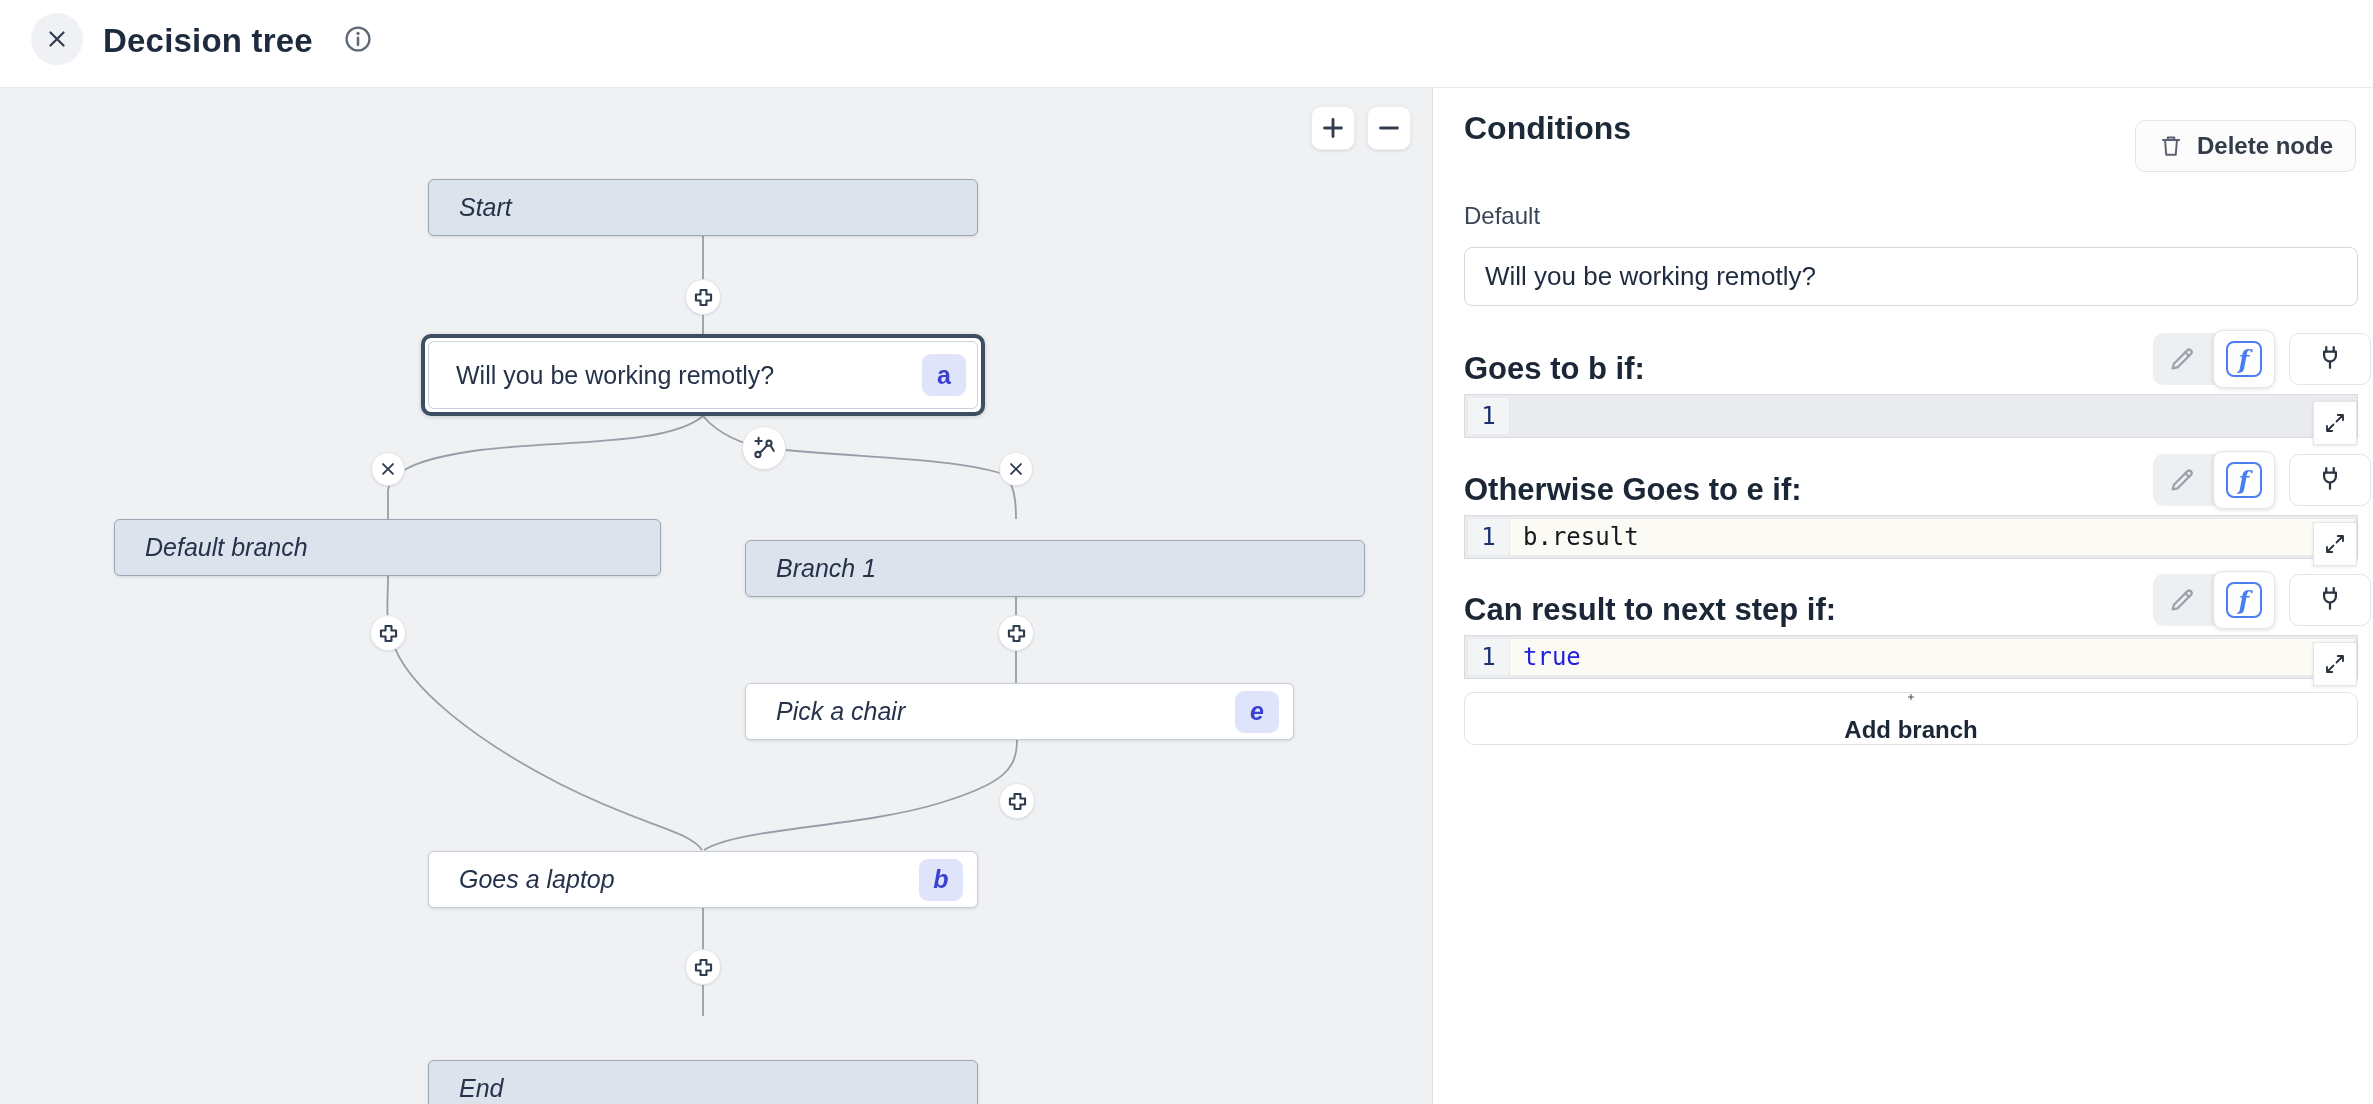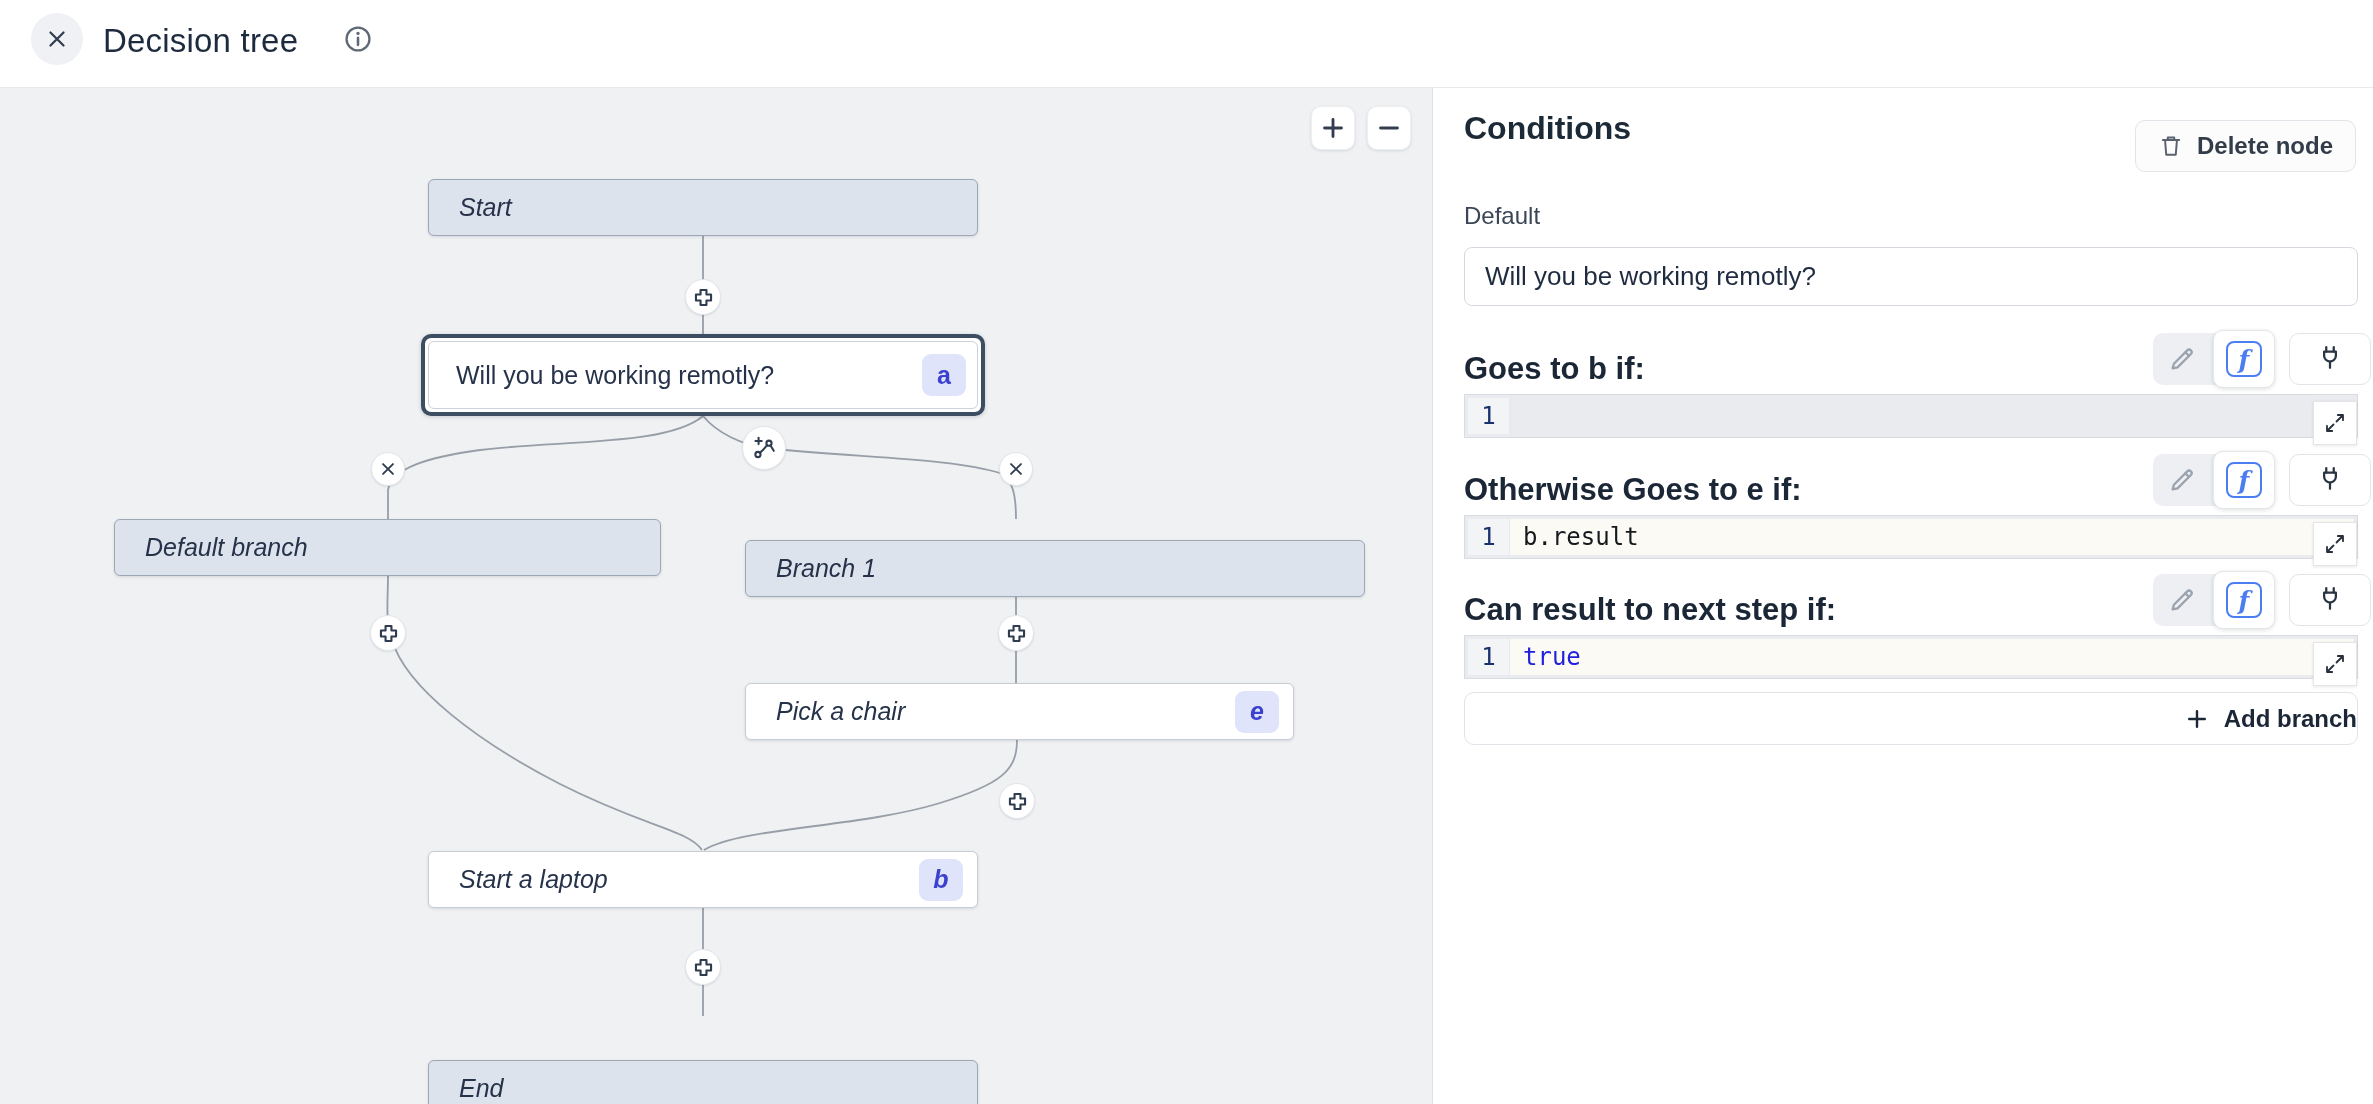--- a/index.html
+++ b/index.html
@@ -4,21 +4,21 @@
 <style>
   * { margin:0; padding:0; box-sizing:border-box; }
   html,body { width:2373px; height:1104px; overflow:hidden; background:#fff;
               font-family:"Liberation Sans", sans-serif; color:#1f2c3f; }
 
   
   .header { position:absolute; left:0; top:0; width:2373px; height:88px; background:#fff;
             border-bottom:1px solid #e8eaed; display:flex; align-items:center; z-index:5; }
   .close-btn { position:absolute; left:31px; top:13px; width:52px; height:52px; border-radius:50%;
                background:#f0f1f4; display:flex; align-items:center; justify-content:center; cursor:pointer; }
-  .page-title { position:absolute; left:103px; top:22px; font-size:33px; font-weight:normal; color:#1e2b3e; letter-spacing:.2px; }
+  .page-title { position:absolute; left:103px; top:22px; font-size:33px; font-weight:bold; color:#1e2b3e; letter-spacing:.2px; }
   .info-ic { position:absolute; left:344px; top:25px; }
 
   
   .canvas { position:absolute; left:0; top:88px; width:1433px; height:1016px;
             background:#eff1f3; border-right:1px solid #dcdfe3; }
   .edges { position:absolute; left:0; top:0; }
   .edges path, .edges line { stroke:#979ea7; stroke-width:1.8; fill:none; }
 
   .node { position:absolute; height:57px; display:flex; align-items:center; padding:0 14px 0 30px;
           border-radius:6px; font-size:25px; color:#25324a;
@@ -81,22 +81,22 @@
             display:flex; align-items:center; justify-content:center; }
   .code-area { flex:1 1 auto; background:#fbfaf5; display:flex; align-items:center; padding-left:13px;
                font-family:"DejaVu Sans Mono",monospace; font-size:24px; color:#15181c; }
   .code-kw { color:#2020dd; }
   .expand-btn { position:absolute; right:0px; top:6px; width:44px; height:44px; background:#fff;
                 border:1px solid #e3e6e9; display:flex; align-items:center; justify-content:center;
                 box-shadow:0 1px 3px rgba(23,31,48,.10); cursor:pointer; }
 
   .add-branch-btn { position:absolute; left:31px; top:604px; width:894px; height:53px;
                     background:#fff; border:1px solid #e0e3e8; border-radius:10px;
-                    display:flex; align-items:center; justify-content:flex-end; gap:15px;
-                    font-size:24px; font-weight:bold; color:#1b2636; cursor:pointer; }
+                    display:flex; align-items:center; justify-content:flex-start; gap:15px;
+                    font-size:24px; font-weight:bold; color:#1b2636; cursor:pointer;flex-direction:column; }
 </style>
 </head>
 <body>
 
 <div class="header">
   <div class="close-btn">
     <svg width="24" height="24" viewBox="0 0 22 22">
       <path d="M5 5 L17 17 M17 5 L5 17" stroke="#2f3b4e" stroke-width="2" fill="none" stroke-linecap="round"></path>
     </svg>
   </div>
@@ -152,21 +152,21 @@
   <div class="node node-muted" style="left:745px; top:452px; width:620px;">
     <span class="node-label">Branch 1</span>
   </div>
 
   <div class="node node-white" style="left:745px; top:595px; width:549px;">
     <span class="node-label">Pick a chair</span>
     <span class="badge">e</span>
   </div>
 
   <div class="node node-white" style="left:428px; top:763px; width:550px;">
-    <span class="node-label">Start a laptop</span>
+    <span class="node-label">Goes a laptop</span>
     <span class="badge">b</span>
   </div>
 
   <div class="node node-muted" style="left:428px; top:972px; width:550px;">
     <span class="node-label">End</span>
   </div>
 
   <div class="conn conn-plus" style="left:685px; top:191px;">
     <svg width="21" height="21" viewBox="0 0 20 20">
       <path d="M7.2 2.8 h5.6 v4.4 h4.4 v5.6 h-4.4 v4.4 h-5.6 v-4.4 H2.8 V7.2 h4.4 Z" fill="#fff" stroke="#2e3c50" stroke-width="2" stroke-linejoin="round"></path>

